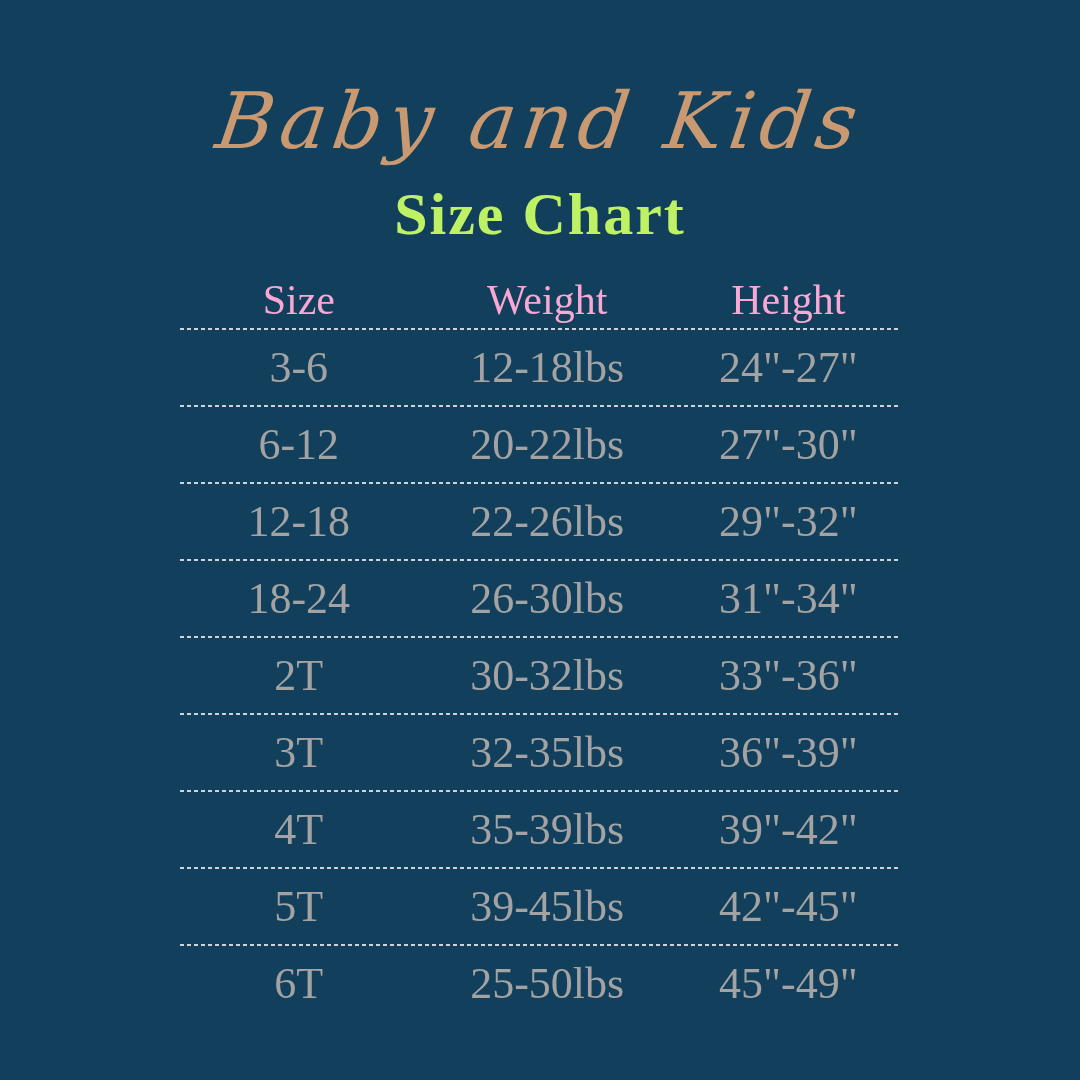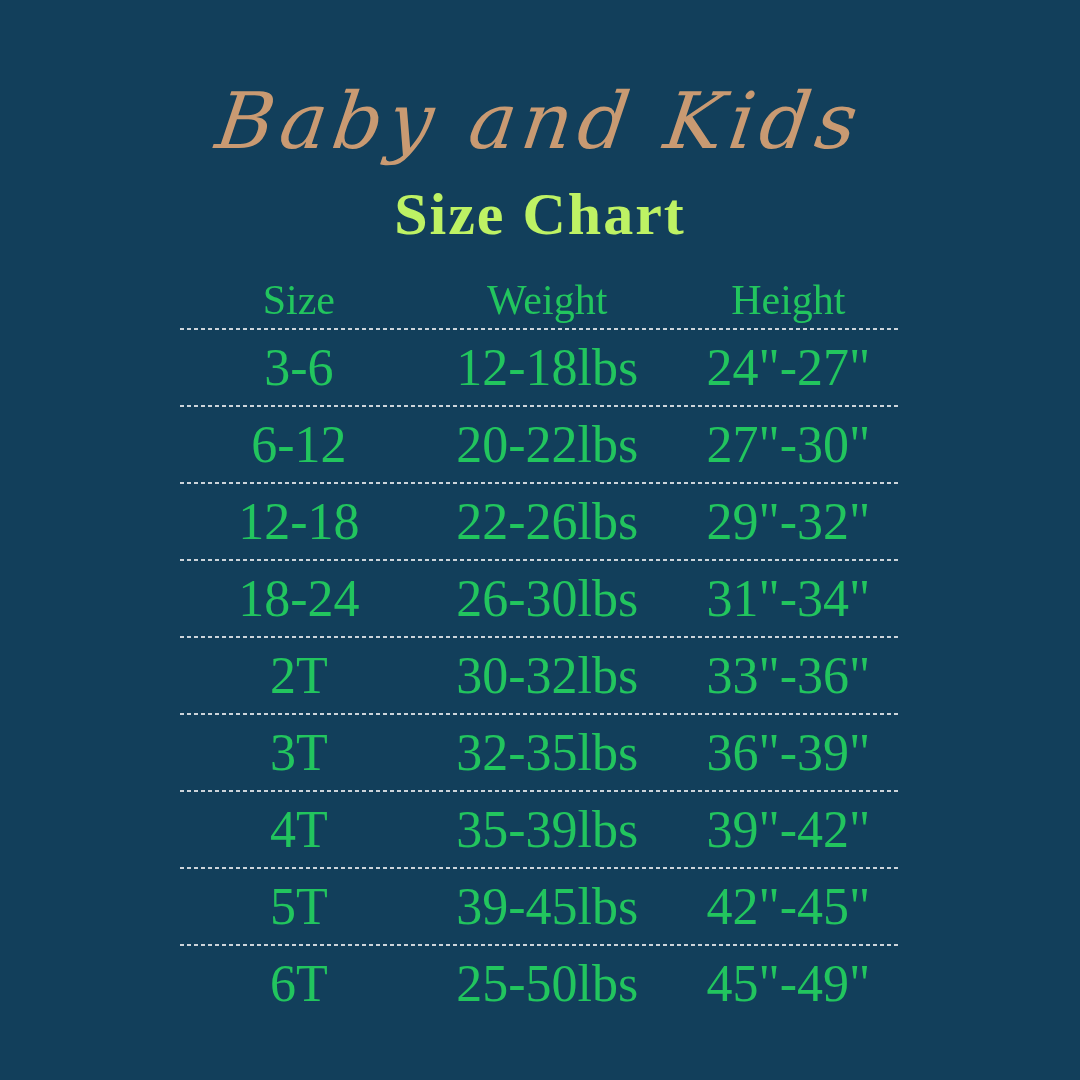--- a/index.html
+++ b/index.html
@@ -49,28 +49,28 @@
     display: grid;
     grid-template-columns: 33% 36% 31%;
     align-items: center;
     height: 75px;
   }
   .trow.header-row {
     height: 56px;
   }
   .tcell {
     text-align: center;
-    font-size: 52px;
+    font-size: 44px;
     line-height: 1;
     white-space: nowrap;
-    color: #22c55e;
+    color: #a3a3a3;
   }
   .header-row .tcell {
     font-size: 42px;
-    color: #22c55e;
+    color: #f9a8d4;
   }
   .separator {
     height: 2px;
     width: 100%;
     background-image: repeating-linear-gradient(
       90deg,
       #ccd4da 0px, #ccd4da 4px,
       rgba(0,0,0,0) 4px, rgba(0,0,0,0) 7px
     );
   }

